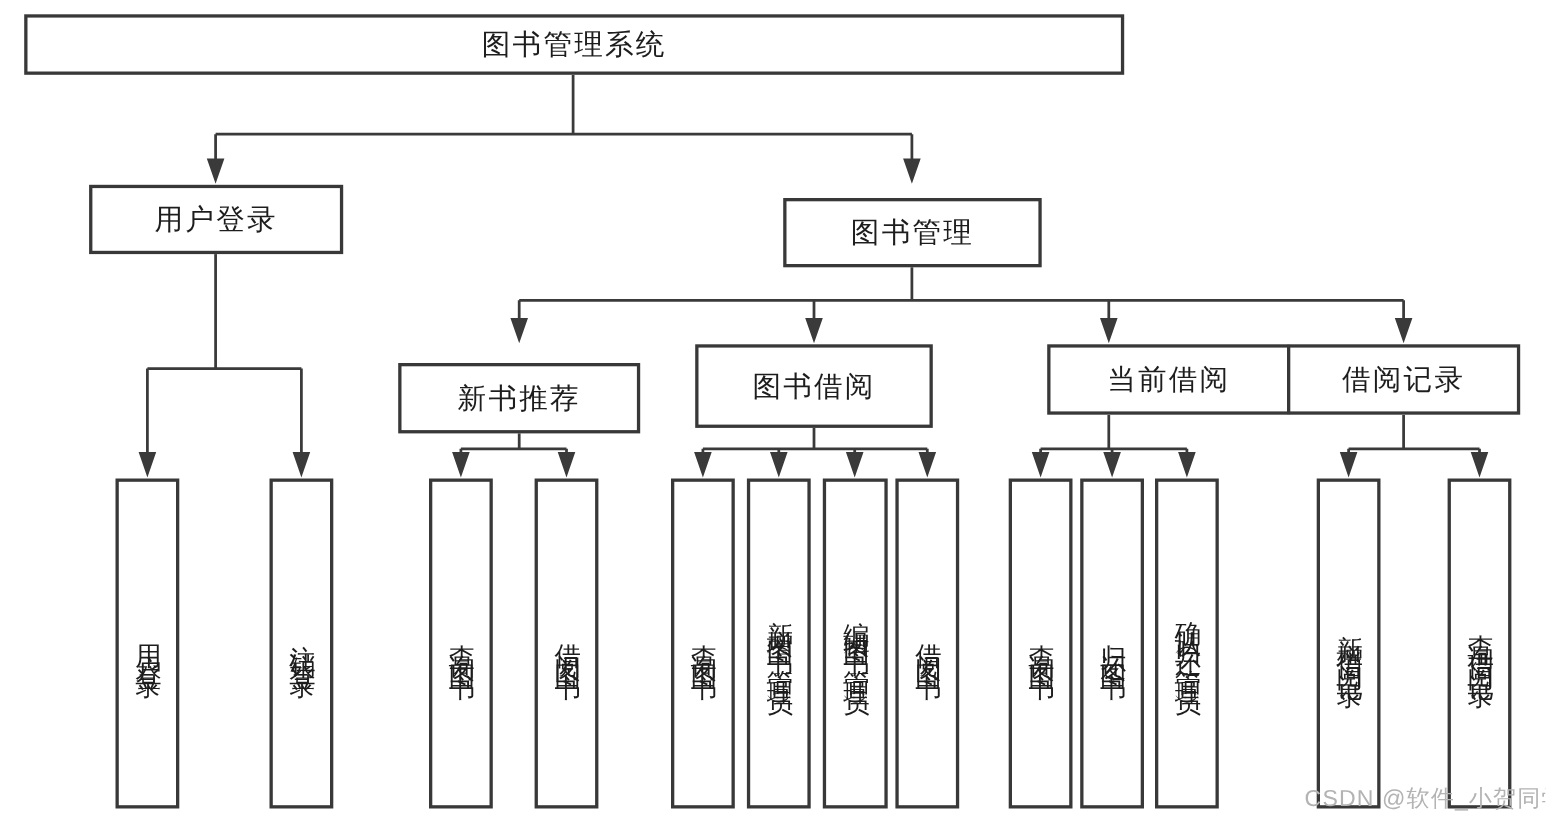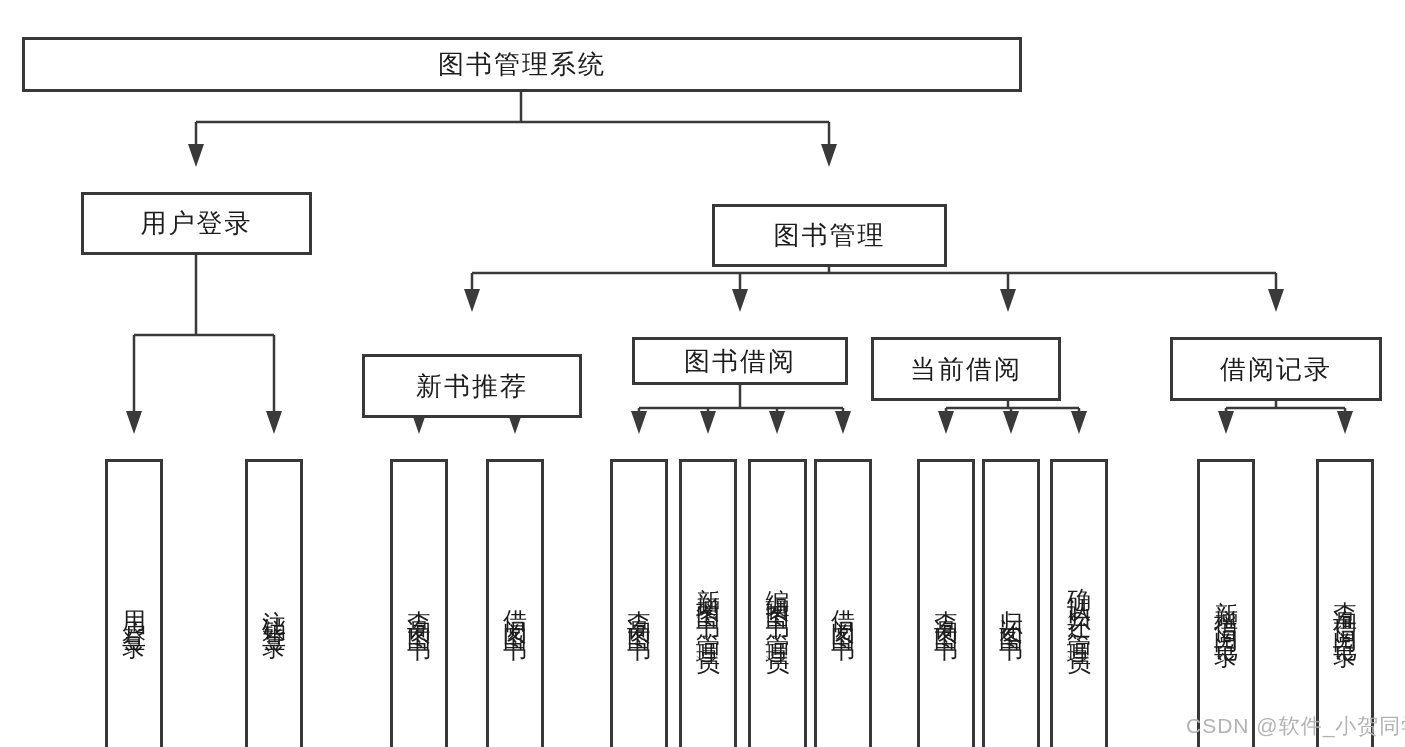--- a/index.html
+++ b/index.html
@@ -9,33 +9,33 @@
   .canvas{
     position:relative;width:1405px;height:747px;background:var(--bg);
     overflow:hidden;font-family:"Liberation Sans",sans-serif;color:var(--text);
   }
   svg.connectors{position:absolute;left:0;top:0;width:1405px;height:747px;}
   svg.connectors .line{stroke:var(--line);stroke-width:2.5;fill:none;}
   svg.connectors .head{fill:var(--line);stroke:none;}
   .box{
     position:absolute;box-sizing:border-box;border:3px solid var(--border);
     background:var(--bg);display:flex;align-items:center;justify-content:center;
-    font-size:26px;letter-spacing:2px;white-space:nowrap;margin-top:24px;
+    font-size:26px;letter-spacing:2px;white-space:nowrap;
   }
   .vbox{
     writing-mode:vertical-rl;text-orientation:mixed;
     font-size:24px;letter-spacing:9px;line-height:1;white-space:normal;
   }
   
   .n-root{left:22px;top:13px;width:1000px;height:55px}
   .n-user-login-branch{left:81px;top:168px;width:231px;height:63px}
   .n-book-mgmt{left:712px;top:180px;width:235px;height:63px}
   .n-new-book-rec{left:362px;top:330px;width:220px;height:64px}
-  .n-book-borrow{left:632px;top:313px;width:216px;height:48px}
-  .n-current-borrow{left:871px;top:313px;width:190px;height:64px}
+  .n-book-borrow{left:632px;top:313px;width:216px;height:76px}
+  .n-current-borrow{left:952px;top:313px;width:221px;height:64px}
   .n-borrow-records{left:1170px;top:313px;width:212px;height:64px}
   .n-login{left:105px;top:435px;width:58px;height:300px}
   .n-logout{left:245px;top:435px;width:58px;height:300px}
   .n-query-book-1{left:390px;top:435px;width:58px;height:300px}
   .n-borrow-book-1{left:486px;top:435px;width:58px;height:300px}
   .n-query-book-2{left:610px;top:435px;width:58px;height:300px}
   .n-add-book{left:679px;top:435px;width:58px;height:300px}
   .n-edit-book{left:748px;top:435px;width:59px;height:300px}
   .n-borrow-book-2{left:814px;top:435px;width:58px;height:300px}
   .n-query-book-3{left:917px;top:435px;width:58px;height:300px}

